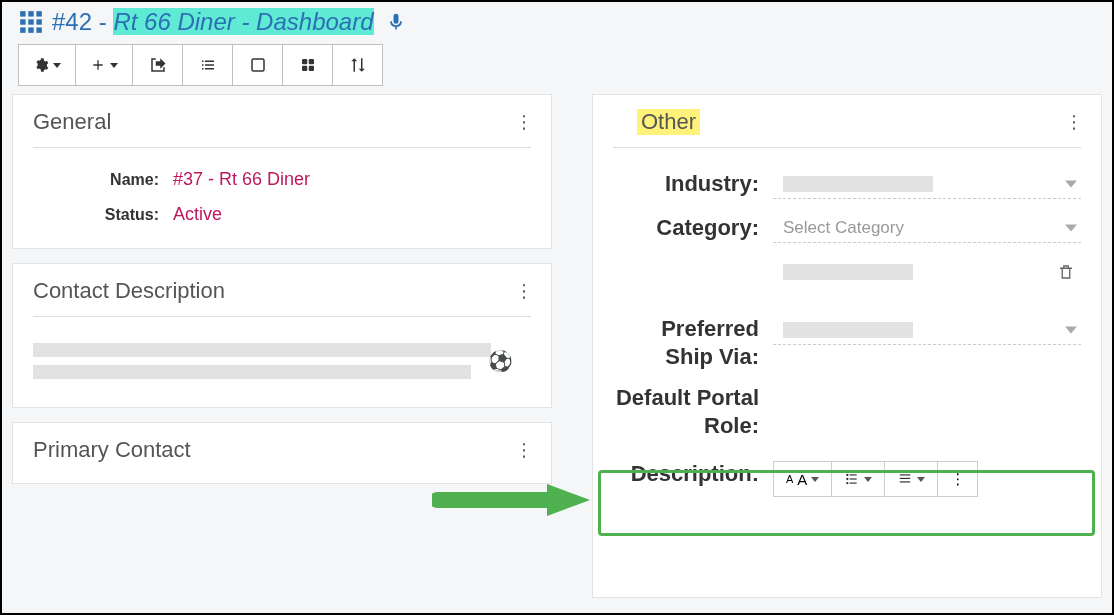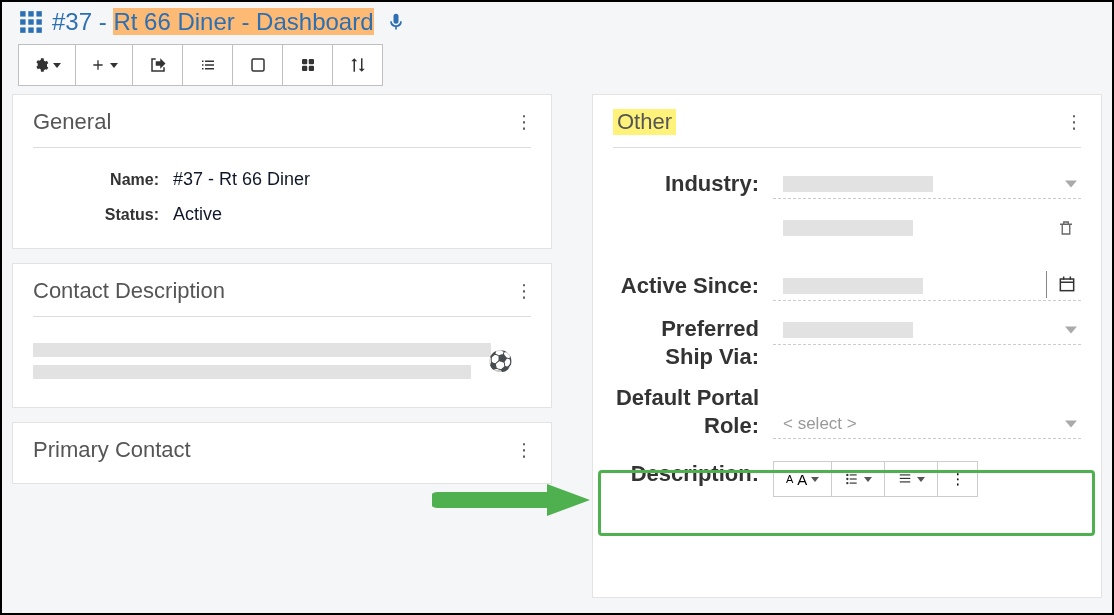--- a/index.html
+++ b/index.html
@@ -21,21 +21,21 @@
   .apps-icon {
     color: #2d6fb3;
     display: inline-flex;
   }
   .header-title {
     font-size: 24px;
     color: #2d6fb3;
     font-weight: 400;
   }
   .header-title .num { }
-  .header-title .hl { background: #fdba74; }
+  .header-title .hl { background: #5eead4; font-style: italic; }
   .mic-icon { color: #2d6fb3; margin-left:4px;}
   .toolbar {
     display: flex;
     margin: 8px 16px;
   }
   .toolbar .btn {
     background:#fff;
     border:1px solid #bfbfbf;
     border-left:none;
     padding:9px 14px;
@@ -70,37 +70,37 @@
     align-items:center;
     padding-bottom:12px;
     border-bottom:1px solid #ddd;
     margin-bottom:14px;
   }
   .panel-title {
     font-size:22px;
     font-weight:400;
     color:#555;
   }
-  .panel-title.hl { background:#fff27a; padding:0 4px;}
+  .panel-title.hl { background:#fff27a; padding:0 4px;margin-left:24px;}
   .kebab { width:16px; text-align:center; color:#555; font-size:18px; cursor:pointer; line-height:10px;}
   .row {
     display:flex;
     align-items:center;
     padding:7px 0;
   }
   .label {
     width:140px;
     text-align:right;
     font-weight:700;
     font-size:16px;
     color:#333;
     padding-right:14px;
     flex-shrink:0;
   }
-  .value { font-size:18px; color:#0f172a; }
+  .value { font-size:18px; color:#be185d; }
   .right-col .label { width:160px; font-size:22px;}
   .field-line {
     flex:1;
     border-bottom:1px dashed #ccc;
     height:30px;
     display:flex;
     align-items:center;
     position:relative;
   }
   .placeholder-bar {
@@ -161,21 +161,21 @@
         <rect x="17" y="2" width="5" height="5"></rect>
         <rect x="2" y="9.5" width="5" height="5"></rect>
         <rect x="9.5" y="9.5" width="5" height="5"></rect>
         <rect x="17" y="9.5" width="5" height="5"></rect>
         <rect x="2" y="17" width="5" height="5"></rect>
         <rect x="9.5" y="17" width="5" height="5"></rect>
         <rect x="17" y="17" width="5" height="5"></rect>
       </svg>
   </span>
   <span class="header-title">
-    <span class="num">#37</span>
+    <span class="num">#42</span>
     <span> - </span>
     <span class="hl"><span>Rt 66 Diner</span> - <span>Dashboard</span></span>
   </span>
   <span class="mic-icon">
     <svg width="20" height="24" viewBox="0 0 24 24" fill="#2d6fb3">
         <path d="M12 14a3 3 0 0 0 3-3V5a3 3 0 0 0-6 0v6a3 3 0 0 0 3 3zm5-3a5 5 0 0 1-10 0H5a7 7 0 0 0 6 6.92V21h2v-3.08A7 7 0 0 0 19 11z"></path>
       </svg>
   </span>
 </div>
 
@@ -267,63 +267,53 @@
       </div>
 
       <div class="row">
         <span class="label">Industry:</span>
         <div class="field-line">
           <div class="placeholder-bar" style="width:150px;margin-left:10px;"></div>
           <span class="tri"></span>
         </div>
       </div>
 
+      <div class="row">
+        <span class="label">Category:</span>
+        <div class="field-line">
+          <span class="select-text">Select Category</span>
+          <span class="tri"></span>
+        </div>
+      </div>
 
       <div class="row">
         <span class="label"></span>
         <div class="field-line" style="border-bottom:none;">
           <div class="placeholder-bar" style="width:130px;margin-left:10px;"></div>
           <span class="trash-icon">
             <svg width="18" height="18" viewBox="0 0 24 24" fill="none" stroke="#666" stroke-width="1.8">
                 <path d="M4 7h16M9 7V4h6v3m-8 0v13h10V7"></path>
               </svg>
           </span>
         </div>
       </div>
 
       <div style="height:14px;"></div>
 
-      <div class="row">
-        <span class="label">Active Since:</span>
-        <div class="field-line">
-          <div class="placeholder-bar" style="width:140px;margin-left:10px;"></div>
-          <span class="vline"></span>
-          <span class="cal-icon">
-            <svg width="20" height="20" viewBox="0 0 24 24" fill="none" stroke="#333" stroke-width="1.8">
-                <rect x="4" y="6" width="16" height="14"></rect>
-                <path d="M4 10h16M8 3v4m8-4v4"></path>
-              </svg>
-          </span>
-        </div>
-      </div>
 
       <div class="row" style="align-items:flex-start;">
         <span class="label" style="line-height:1.25;">Preferred Ship Via:</span>
         <div class="field-line">
           <div class="placeholder-bar" style="width:130px;margin-left:10px;"></div>
           <span class="tri"></span>
         </div>
       </div>
 
       <div class="row" style="align-items:flex-end;">
         <span class="label" style="line-height:1.25;">Default Portal Role:</span>
-        <div class="field-line">
-          <span class="select-text">&lt; select &gt;</span>
-          <span class="tri"></span>
-        </div>
       </div>
 
       <div class="row" style="align-items:flex-start;margin-top:8px;">
         <span class="label">Description:</span>
         <div class="rich-toolbar">
           <div class="rich-btn">
               <span style="font-size:11px;">A</span>
               <span style="font-size:15px;">A</span>
               <span class="mini-caret"></span>
             </div>

